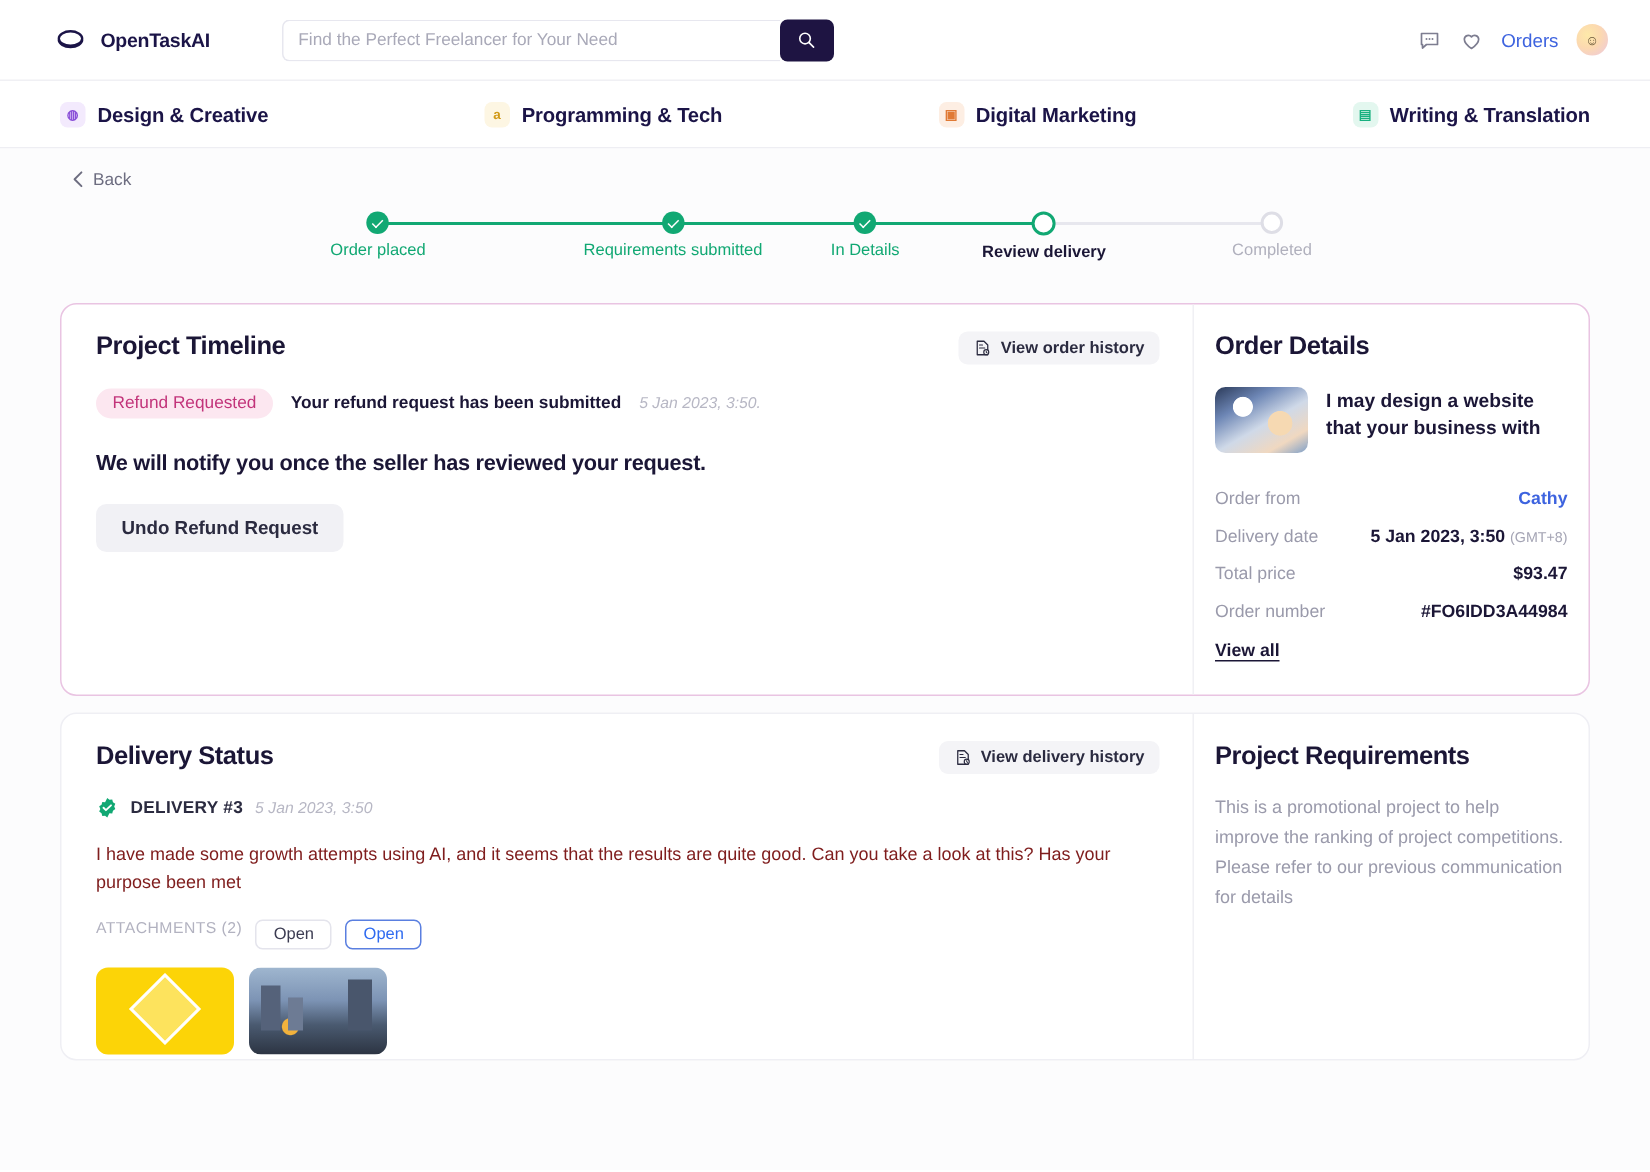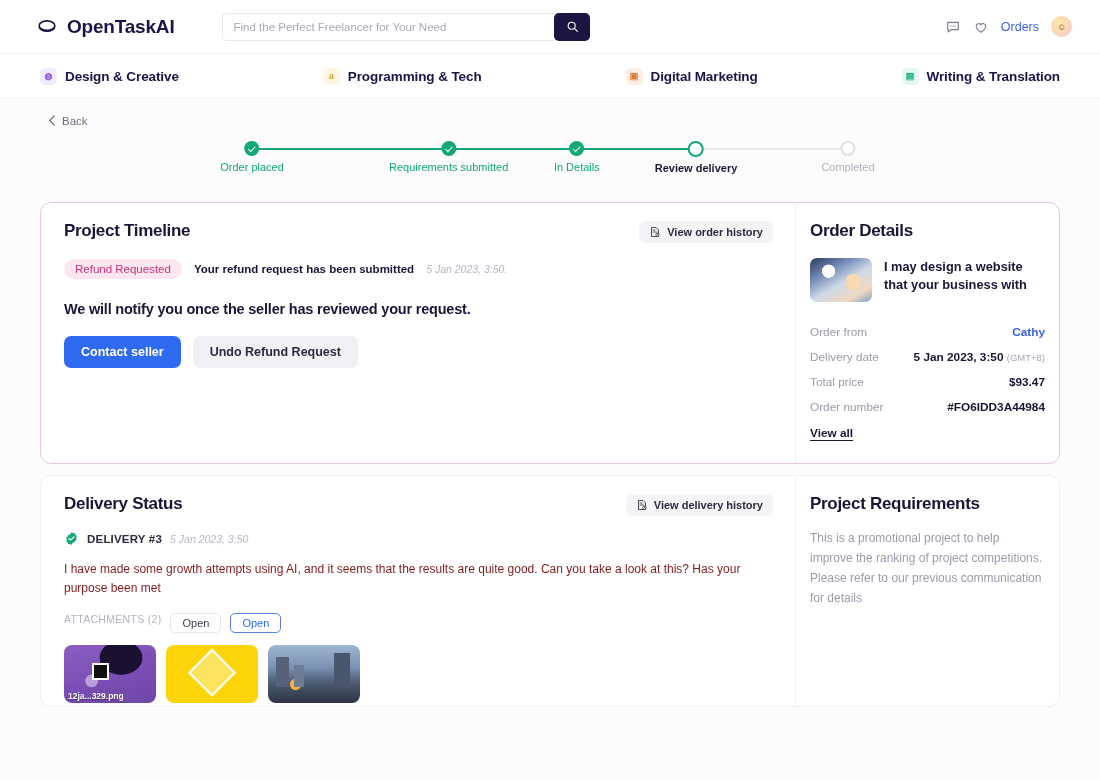--- a/index.html
+++ b/index.html
@@ -15,21 +15,21 @@
   
   .topbar {
     height: 54px; width: 100%;
     display: flex; align-items: center;
     padding: 0 28px 0 36px;
     background: #ffffff;
     border-bottom: 1px solid #f0f0f4;
   }
   .brand { display: flex; align-items: center; gap: 9px; }
   .brand-logo { width: 22px; height: 22px; display:block; }
-  .brand-name { font-size: 19px; font-weight: 700; letter-spacing: -0.2px; color:#1b1447; }
+  .brand-name { font-size: 13px; font-weight: 700; letter-spacing: -0.2px; color:#1b1447; }
 
   .searchwrap {
     margin-left: 48px;
     display: flex; align-items: center;
     width: 368px; height: 28px;
     position: relative;
   }
   .searchinput {
     flex: 1; height: 28px;
     border: 1px solid #e7e7ef; border-right: none;
@@ -348,21 +348,20 @@
 
         <div class="tl-row">
           <span class="badge-refund">Refund Requested</span>
           <span class="tl-msg">Your refund request has been submitted</span>
           <span class="tl-time">5 Jan 2023, 3:50.</span>
         </div>
 
         <div class="tl-note">We will notify you once the seller has reviewed your request.</div>
 
         <div class="btn-row">
-          <button class="btn-primary">Contact seller</button>
           <button class="btn-secondary">Undo Refund Request</button>
         </div>
       </div>
 
       <div class="card-side">
         <div class="card-title">Order Details</div>
 
         <div class="od-prod">
           <div class="od-thumb"></div>
           <div class="od-ptitle">I may design a website that your business with</div>
@@ -421,24 +420,20 @@
 
         <div class="dl-text">I have made some growth attempts using AI, and it seems that the results are quite good. Can you take a look at this? Has your purpose been met</div>
 
         <div class="att-row">
           <span class="att-label">ATTACHMENTS (2)</span>
           <button class="open-btn">Open</button>
           <button class="open-btn active">Open</button>
         </div>
 
         <div class="thumbs">
-          <div class="thumb t1">
-            <div class="sq"></div>
-            <div class="fname">12ja...329.png</div>
-          </div>
           <div class="thumb t2">
             <div class="gem"></div>
           </div>
           <div class="thumb t3">
             <div class="b1"></div>
             <div class="b2"></div>
             <div class="b3"></div>
           </div>
         </div>
       </div>

